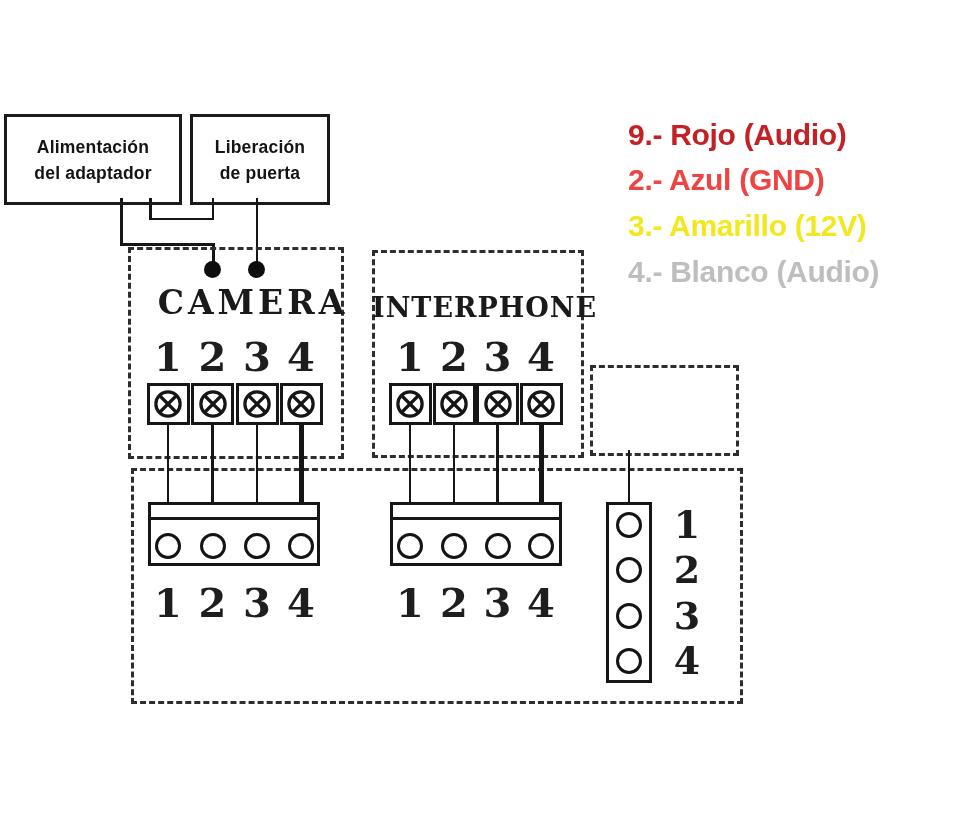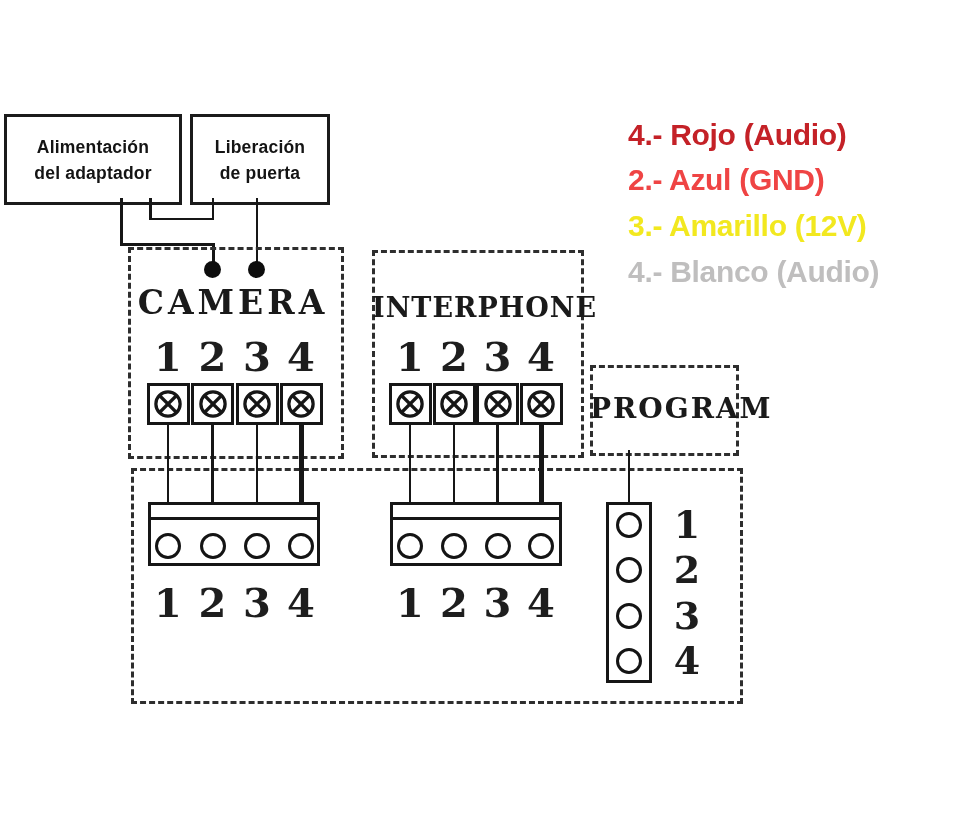--- a/index.html
+++ b/index.html
@@ -70,21 +70,21 @@
   <div class="wire" style="left:211.5px;top:198px;width:2.5px;height:22px;"></div>
 
   <div class="wire" style="left:255.5px;top:198px;width:2.5px;height:65px;"></div>
   <div class="dot" style="left:248px;top:261px;width:17px;height:17px;"></div>
 
   <div class="dashedbox" style="left:128px;top:247px;width:210px;height:206px;"></div>
   <div class="dashedbox" style="left:372px;top:250px;width:206px;height:202px;"></div>
   <div class="dashedbox" style="left:590px;top:365px;width:143px;height:85px;"></div>
   <div class="dashedbox" style="left:131px;top:468px;width:606px;height:230px;"></div>
 
-  <div class="stencil" style="left:128px;top:283px;width:210px;font-size:33px;letter-spacing:4px;">CAMERA</div>
+  <div class="stencil" style="left:128px;top:283px;width:210px;font-size:33px;letter-spacing:4px;padding-left:20px;">CAMERA</div>
 
   <span class="termnum" style="left:168px;top:337px;">1</span>
   <span class="termnum" style="left:212.5px;top:337px;">2</span>
   <span class="termnum" style="left:257px;top:337px;">3</span>
   <span class="termnum" style="left:301px;top:337px;">4</span>
 
   <div class="screw" style="left:146.5px;top:383px;">
     <svg width="30" height="30" viewBox="0 0 24 24">
       <circle cx="12" cy="12" r="9.7" fill="none" stroke="#161616" stroke-width="2.6"></circle>
       <line x1="5.6" y1="5.6" x2="18.4" y2="18.4" stroke="#161616" stroke-width="2.6"></line>
@@ -178,33 +178,32 @@
   <div class="pin" style="left:397px;top:533px;"></div>
   <div class="pin" style="left:441px;top:533px;"></div>
   <div class="pin" style="left:484.5px;top:533px;"></div>
   <div class="pin" style="left:528px;top:533px;"></div>
 
   <span class="termnum" style="left:410px;top:583px;">1</span>
   <span class="termnum" style="left:454px;top:583px;">2</span>
   <span class="termnum" style="left:497.5px;top:583px;">3</span>
   <span class="termnum" style="left:541px;top:583px;">4</span>
 
-  <div class="stencil" style="left:590px;top:392px;width:143px;font-size:28px;letter-spacing:2px;">PROGRAM</div>
 
   <div class="wire" style="left:627.75px;top:450px;width:2.5px;height:54px;"></div>
 
   <div class="plug" style="left:606px;top:502px;width:46px;height:181px;"></div>
   <div class="pin" style="left:616px;top:512px;"></div>
   <div class="pin" style="left:616px;top:557px;"></div>
   <div class="pin" style="left:616px;top:603px;"></div>
   <div class="pin" style="left:616px;top:648px;"></div>
 
   <span class="termnum" style="left:687px;top:505px;font-size:38px;">1</span>
   <span class="termnum" style="left:687px;top:550px;font-size:38px;">2</span>
   <span class="termnum" style="left:687px;top:596px;font-size:38px;">3</span>
   <span class="termnum" style="left:687px;top:641px;font-size:38px;">4</span>
 
-  <div class="legend-line" style="top: 119px; color: rgb(196, 33, 39);">4.- Rojo (Audio)</div>
+  <div class="legend-line" style="top: 119px; color: rgb(196, 33, 39);">9.- Rojo (Audio)</div>
   <div class="legend-line" style="top: 164px; color: #ef4444;">2.- Azul (GND)</div>
   <div class="legend-line" style="top: 210px; color: rgb(242, 232, 31);">3.- Amarillo (12V)</div>
   <div class="legend-line" style="top: 256px; color: rgb(191, 190, 190); text-align: center;">4.- Blanco (Audio)</div>
 
 </div>
 
 </body></html>

